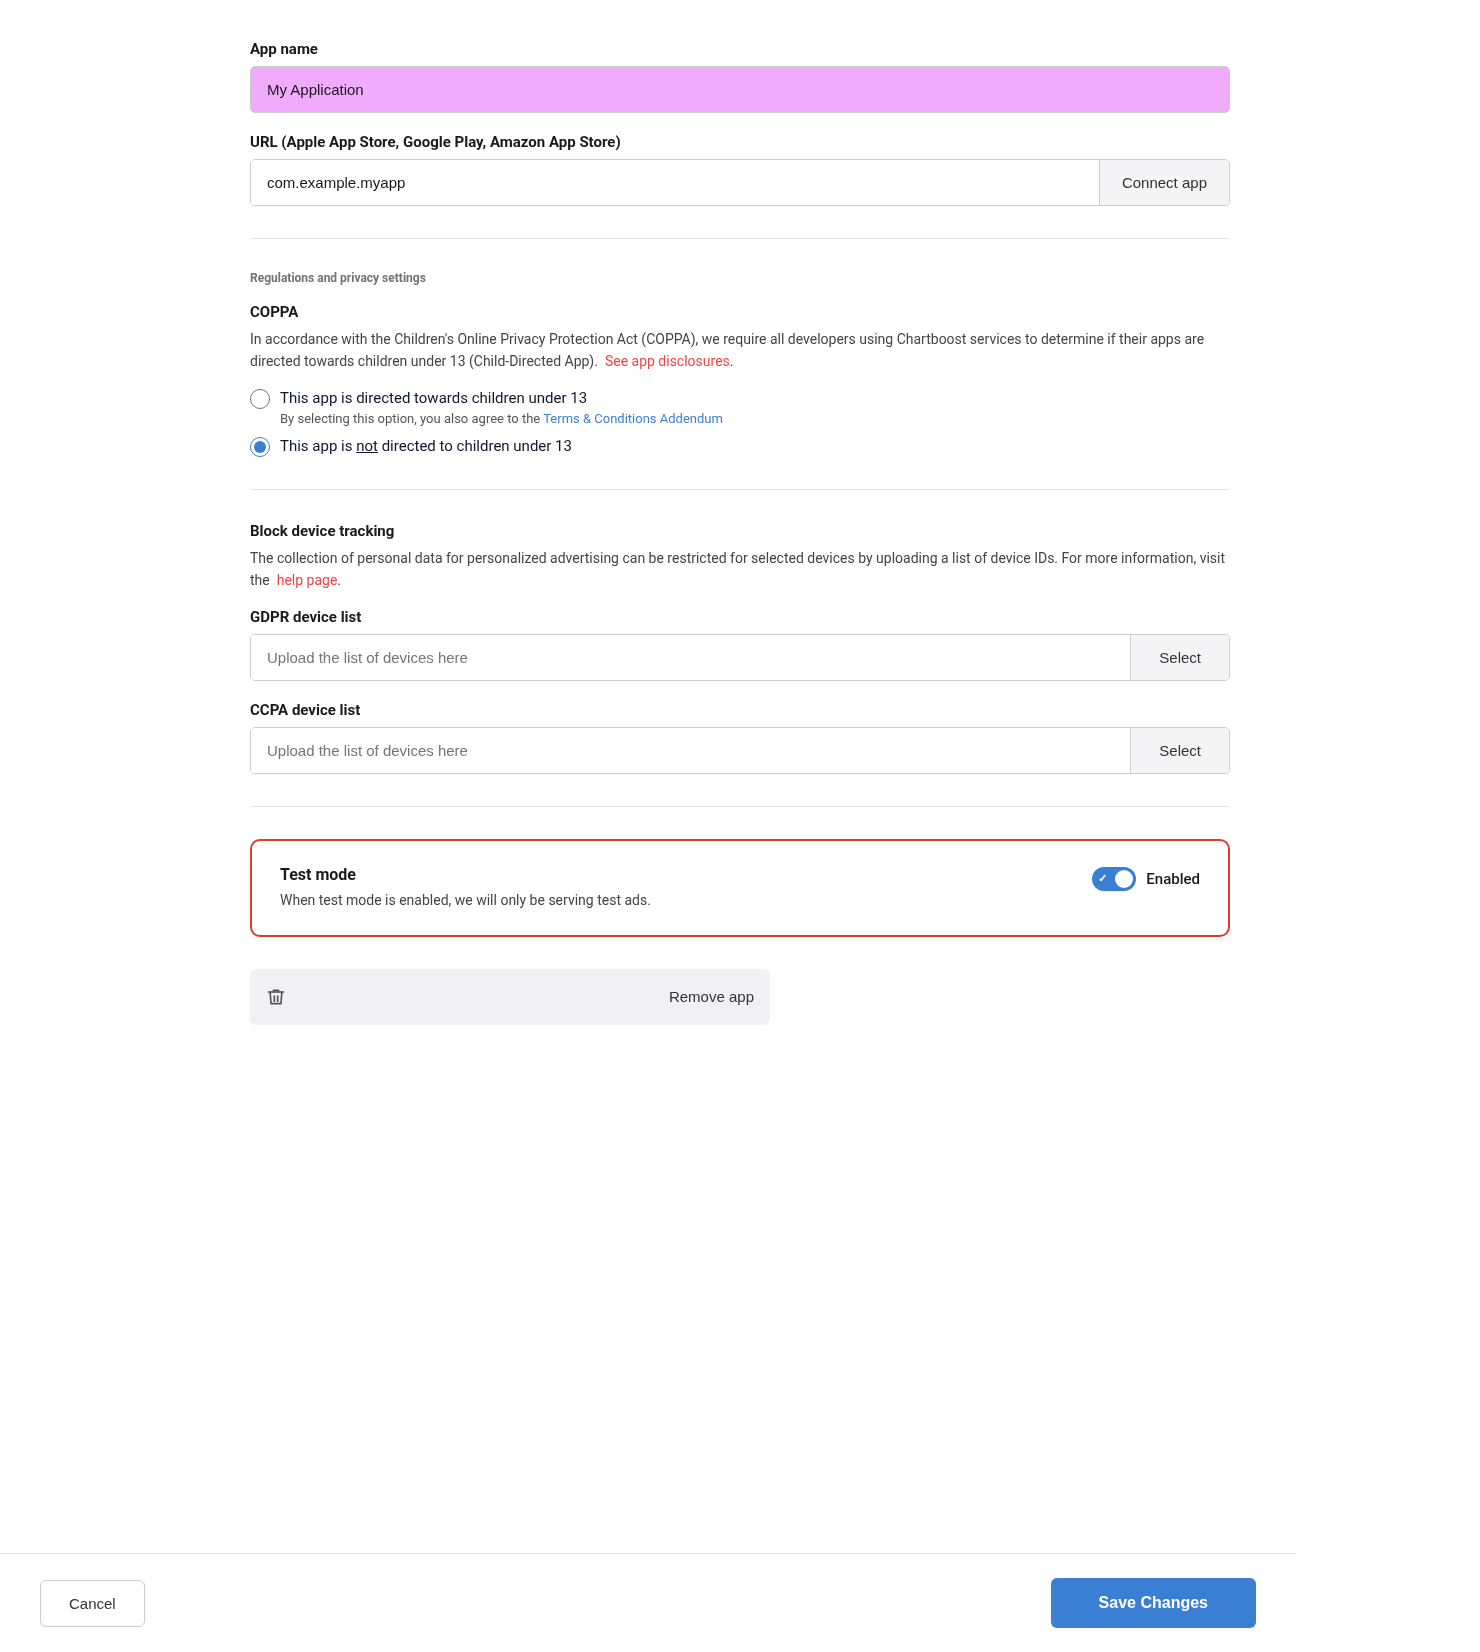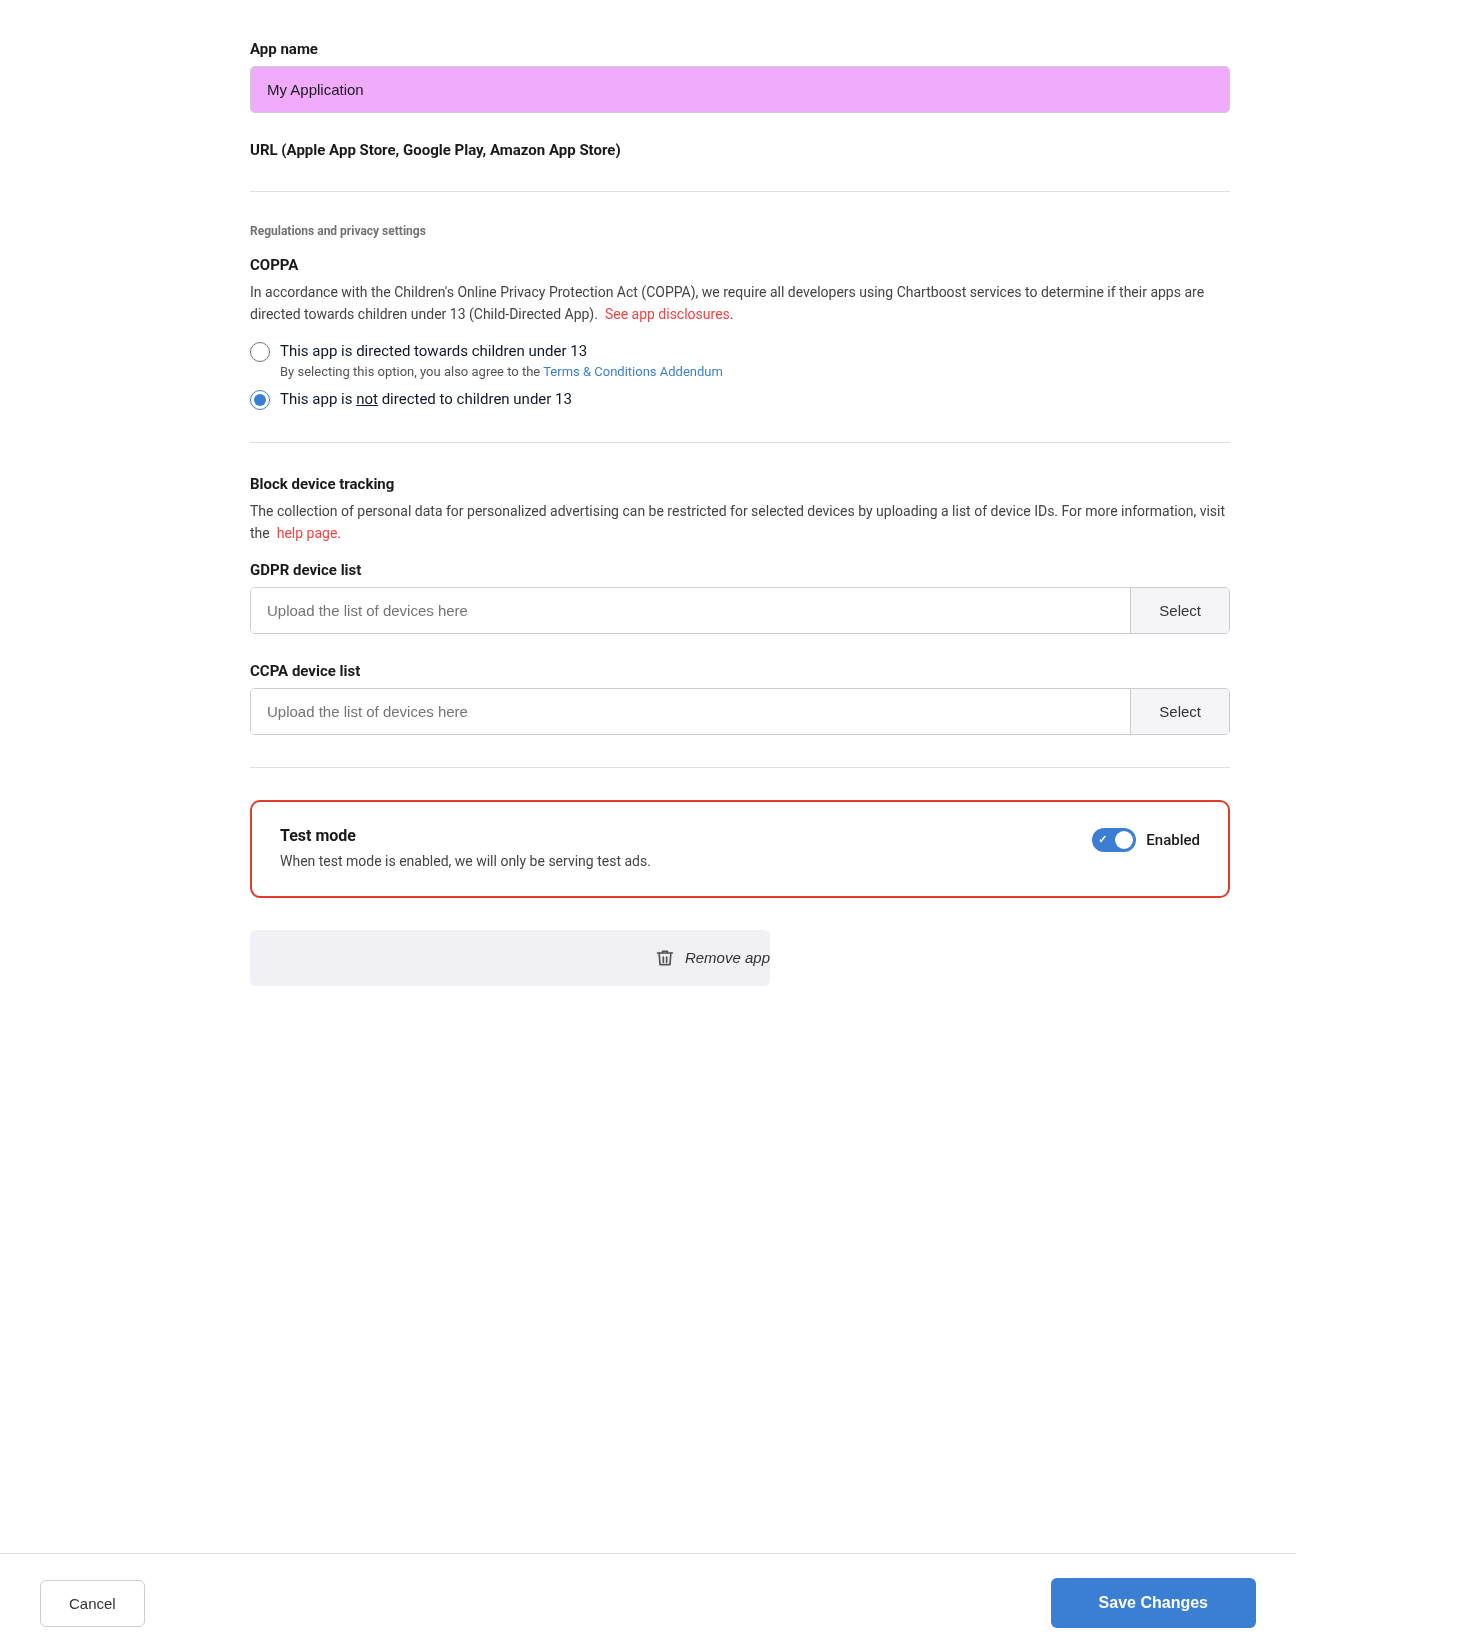--- a/index.html
+++ b/index.html
@@ -214,29 +214,28 @@
       color: #1a1a1a;
       font-weight: 500;
     }
     .remove-app-btn {
       display: flex;
       align-items: center;
       gap: 10px;
       background: #f0f0f5;
       border: none;
       border-radius: 6px;
-      padding: 18px 0;
+      padding: 18px 16px;
       width: 100%;
       max-width: 520px;
-      justify-content: flex-end;
+      justify-content: space-between;
       font-size: 15px;
       color: #333;
       cursor: pointer;
       margin-bottom: 40px;
-      font-style: italic;
     }
     .trash-icon {
       width: 20px;
       height: 20px;
     }
     .footer-bar {
       position: fixed;
       bottom: 0;
       left: 0;
       width: 1296px;
@@ -262,34 +261,38 @@
       border: none;
       border-radius: 6px;
       padding: 16px 48px;
       font-size: 16px;
       color: #fff;
       cursor: pointer;
       font-weight: 600;
       text-align: center;
     }
     .mb-16 { margin-bottom: 16px; }
-    .mb-24 { margin-bottom: 28px; }
+    .mb-24 { margin-bottom: 20px; }
   </style>
 </head>
 <body>
 
 <div class="page-wrapper">
 
   <div class="field-block mb-24">
     <div class="field-label">App name</div>
     <input class="text-input" type="text" value="My Application" style="">
   </div>
 
   <div class="field-block mb-24">
     <div class="field-label">URL (Apple App Store, Google Play, Amazon App Store)</div>
+    <div class="url-row">
+      <input type="text" value="com.example.myapp" style="">
+      <button class="connect-btn">Connect app</button>
+    </div>
   </div>
 
   <hr class="section-divider">
 
   <div>
     <div class="section-title">Regulations and privacy settings</div>
 
     <div class="mb-16">
       <div class="subsection-title">COPPA</div>
       <p class="description-text">

